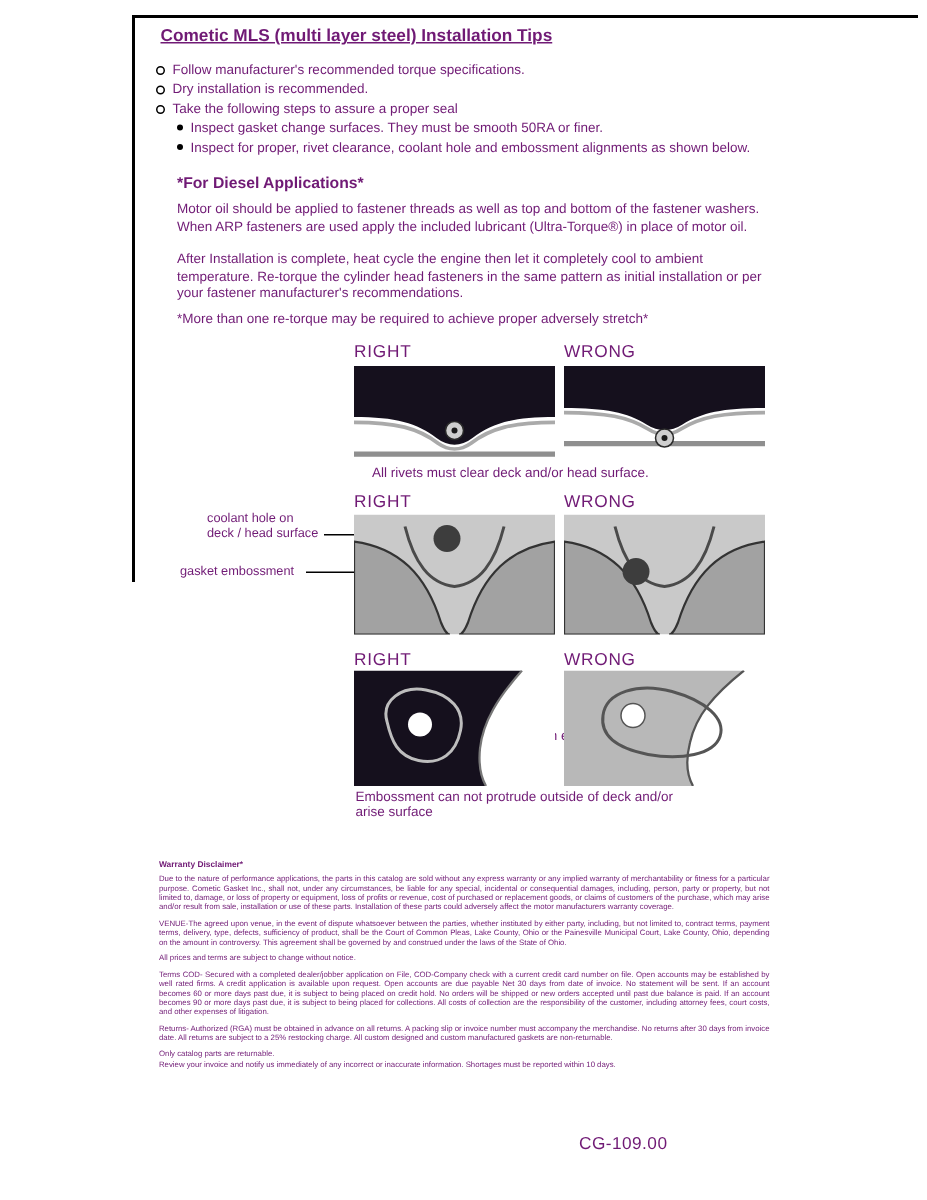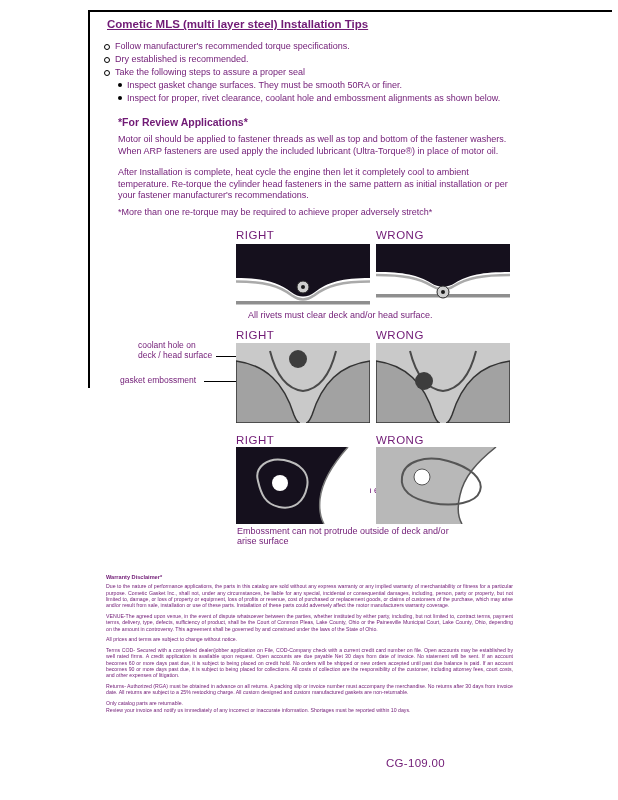--- a/index.html
+++ b/index.html
@@ -39,37 +39,37 @@
 
   <div class="abs title">Cometic MLS (multi layer steel) Installation Tips</div>
 
   <div class="abs tips">
     <div class="tip-row">
       <span class="marker-circle"></span>
       <span>Follow manufacturer's recommended torque specifications.</span>
     </div>
     <div class="tip-row">
       <span class="marker-circle"></span>
-      <span>Dry established is recommended.</span>
+      <span>Dry installation is recommended.</span>
     </div>
     <div class="tip-row">
       <span class="marker-circle"></span>
       <span>Take the following steps to assure a proper seal</span>
     </div>
     <div class="tip-row sub">
       <span class="marker-dot"></span>
       <span>Inspect gasket change surfaces.  They must be smooth 50RA or finer.</span>
     </div>
     <div class="tip-row sub">
       <span class="marker-dot"></span>
       <span>Inspect for proper, rivet clearance, coolant hole and embossment alignments as shown below.</span>
     </div>
   </div>
 
-  <div class="abs diesel-heading">*For Review Applications*</div>
+  <div class="abs diesel-heading">*For Diesel Applications*</div>
   <div class="abs para p1">Motor oil should be applied to fastener threads as well as top and bottom of the fastener washers. When ARP fasteners are used apply the included lubricant (Ultra-Torque®) in place of motor oil.</div>
   <div class="abs para p2">After Installation is complete, heat cycle the engine then let it completely cool to ambient temperature. Re-torque the cylinder head fasteners in the same pattern as initial installation or per your fastener manufacturer's recommendations.</div>
   <div class="abs para p3">*More than one re-torque may be required to achieve proper adversely stretch*</div>
 
   <div class="abs dlabel" style="left:236px;top:229px;">RIGHT</div>
   <div class="abs dlabel" style="left:376px;top:229px;">WRONG</div>
 
   <svg class="abs dimg" style="left:236px;top:244px;" width="134" height="64" viewBox="0 0 134 64">
     <rect width="134" height="64" fill="#ffffff"></rect>
     <path d="M0,0 H134 V34 C106,34 92,38 79,48 C71,54 63,54 55,48 C42,38 28,34 0,34 Z" fill="#15101d"></path>

